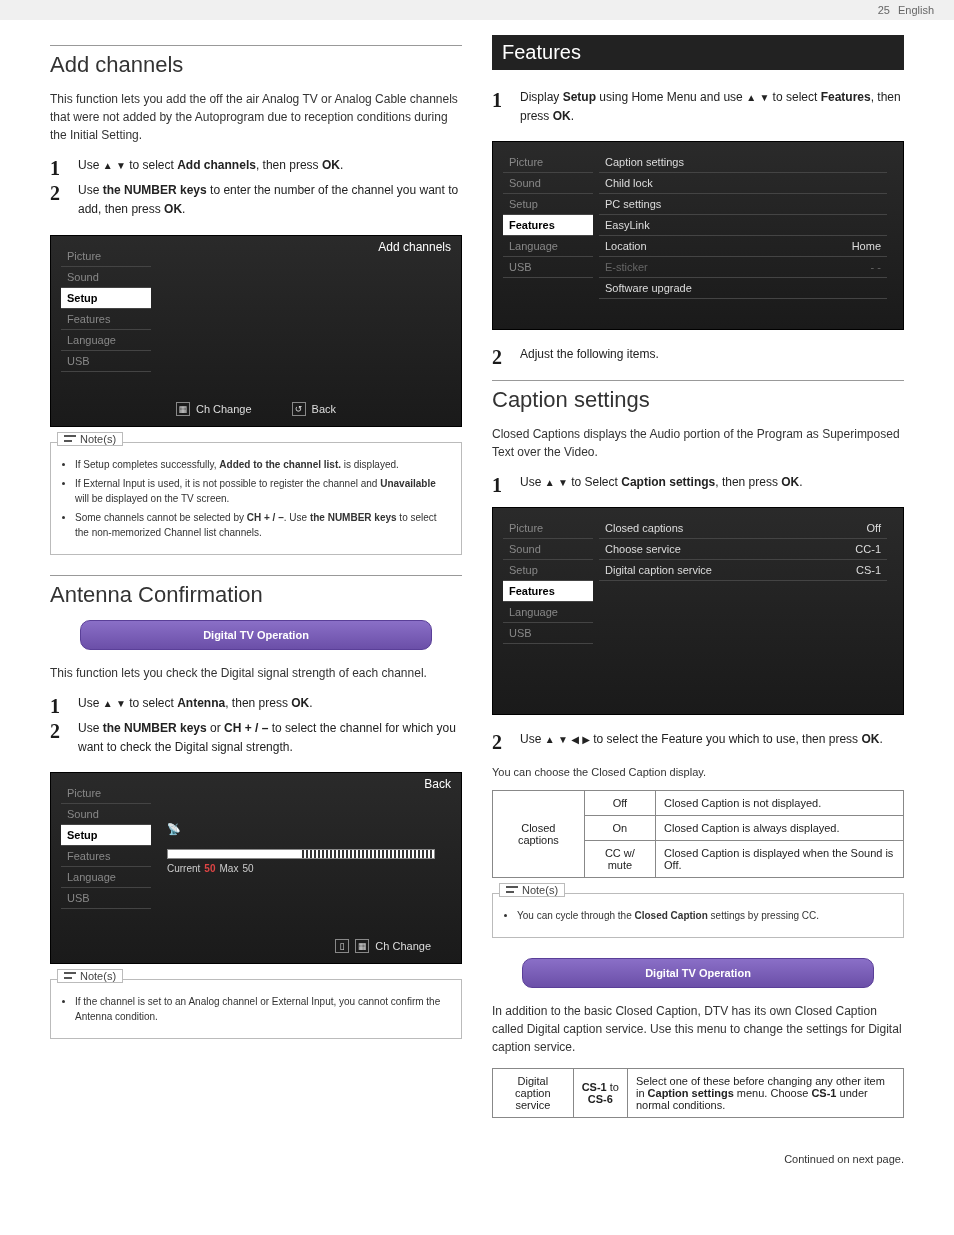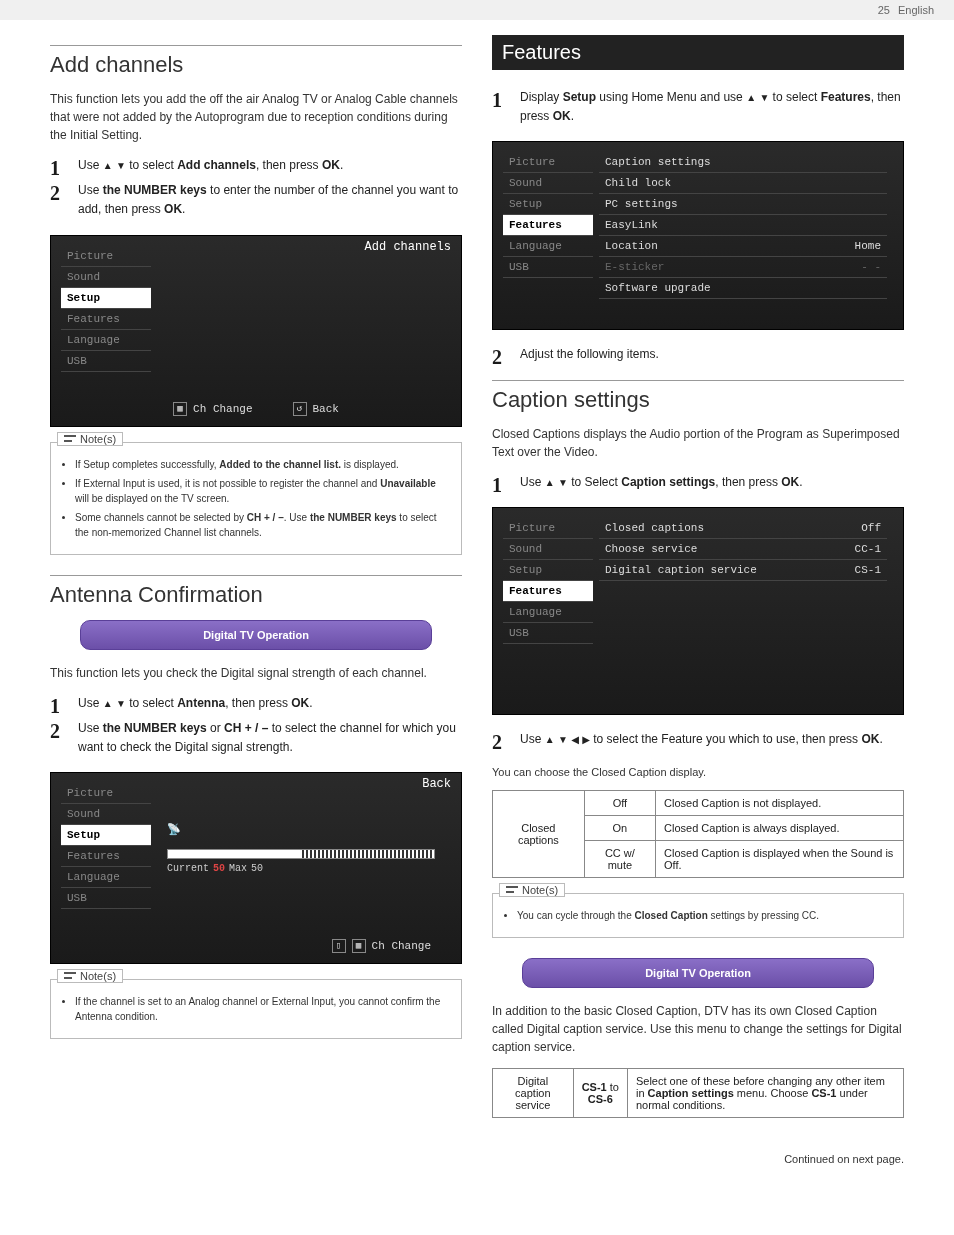--- a/index.html
+++ b/index.html
@@ -86,21 +86,20 @@
 
   
   .osd {
     background: linear-gradient(#2a2a2a,#1a1a1a);
     color: #ddd;
     border: 1px solid #000;
     padding: 10px;
     font-size: 11px;
     margin-bottom: 15px;
     position: relative;
-    font-family: Liberation Mono, monospace;
   }
   .osd-row { display: flex; }
   .osd-side { width: 90px; flex-shrink: 0; }
   .osd-side .item {
     padding: 4px 6px;
     color: #888;
     border-bottom: 1px solid #444;
   }
   .osd-side .item.active {
     background: #fff;

